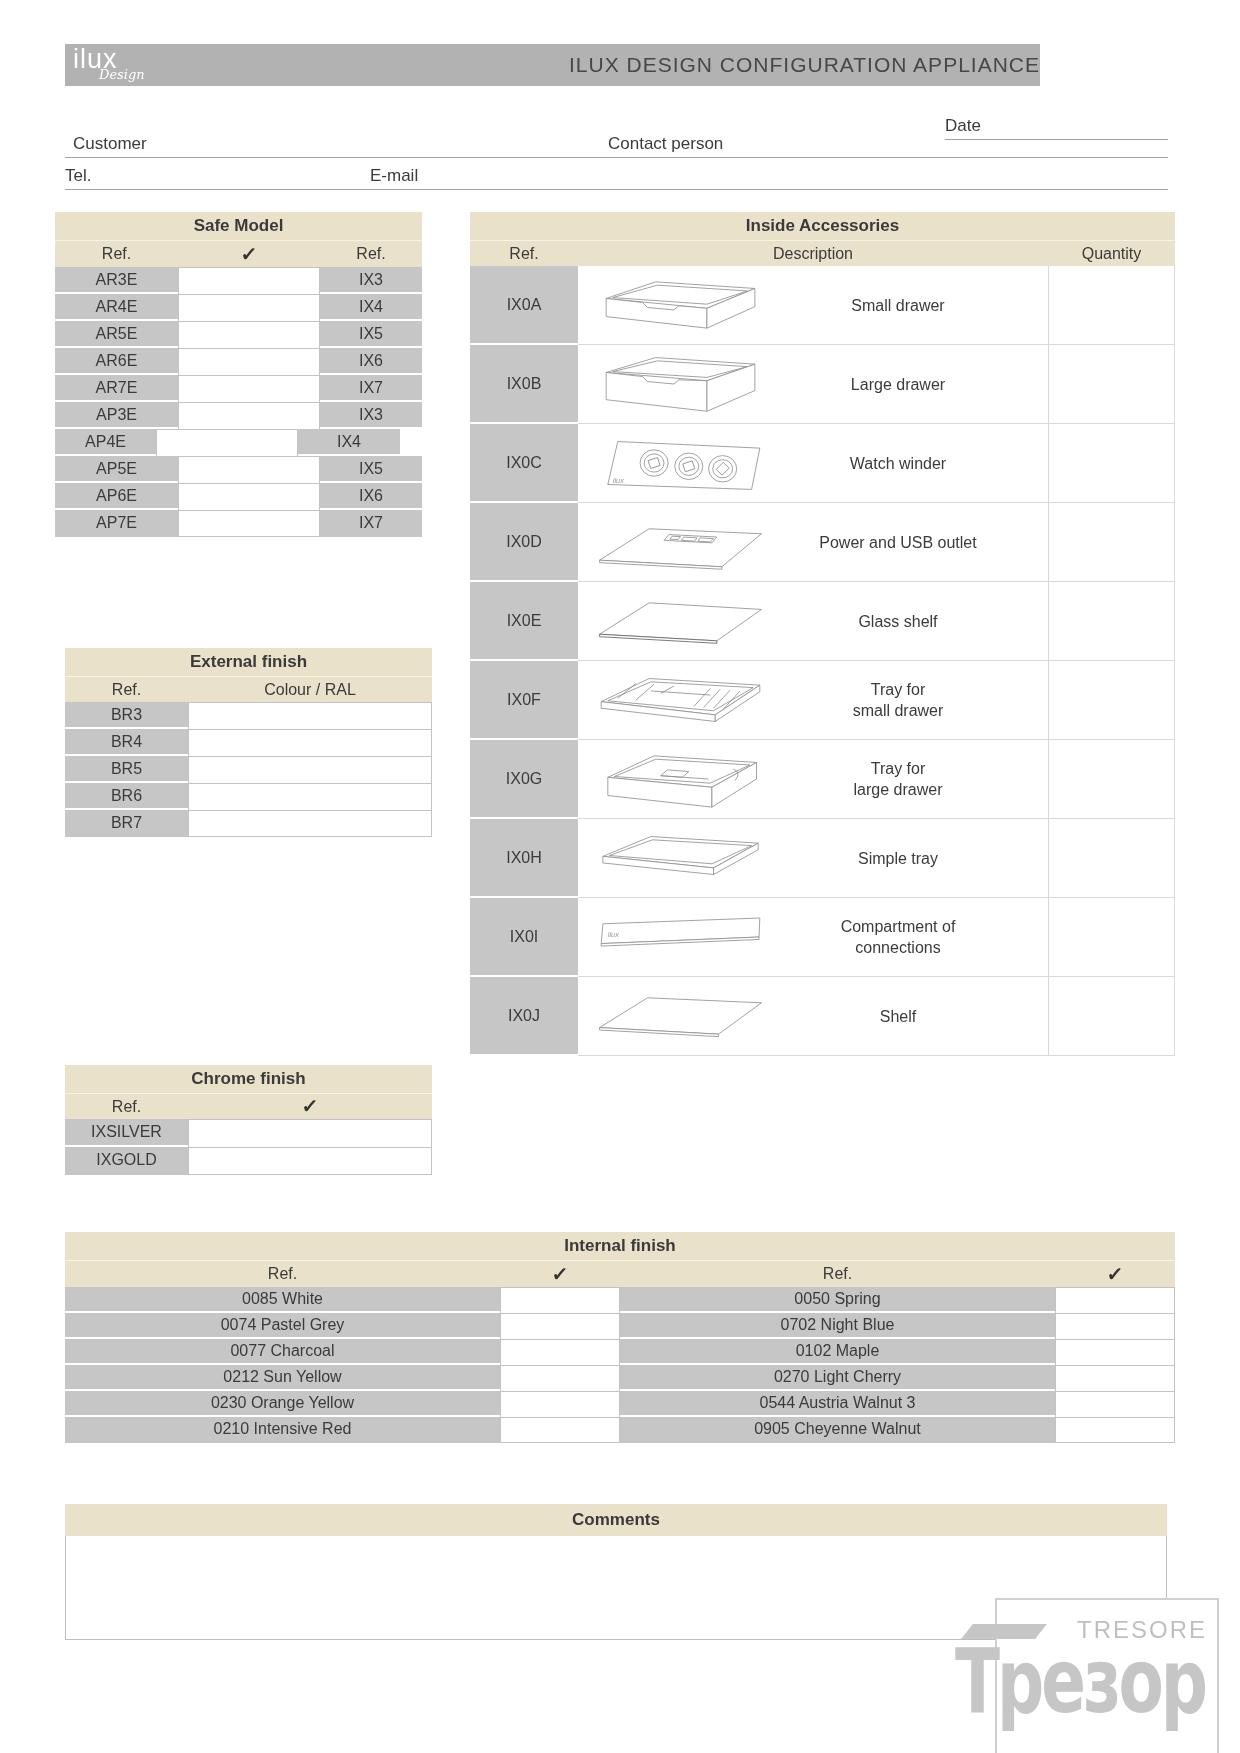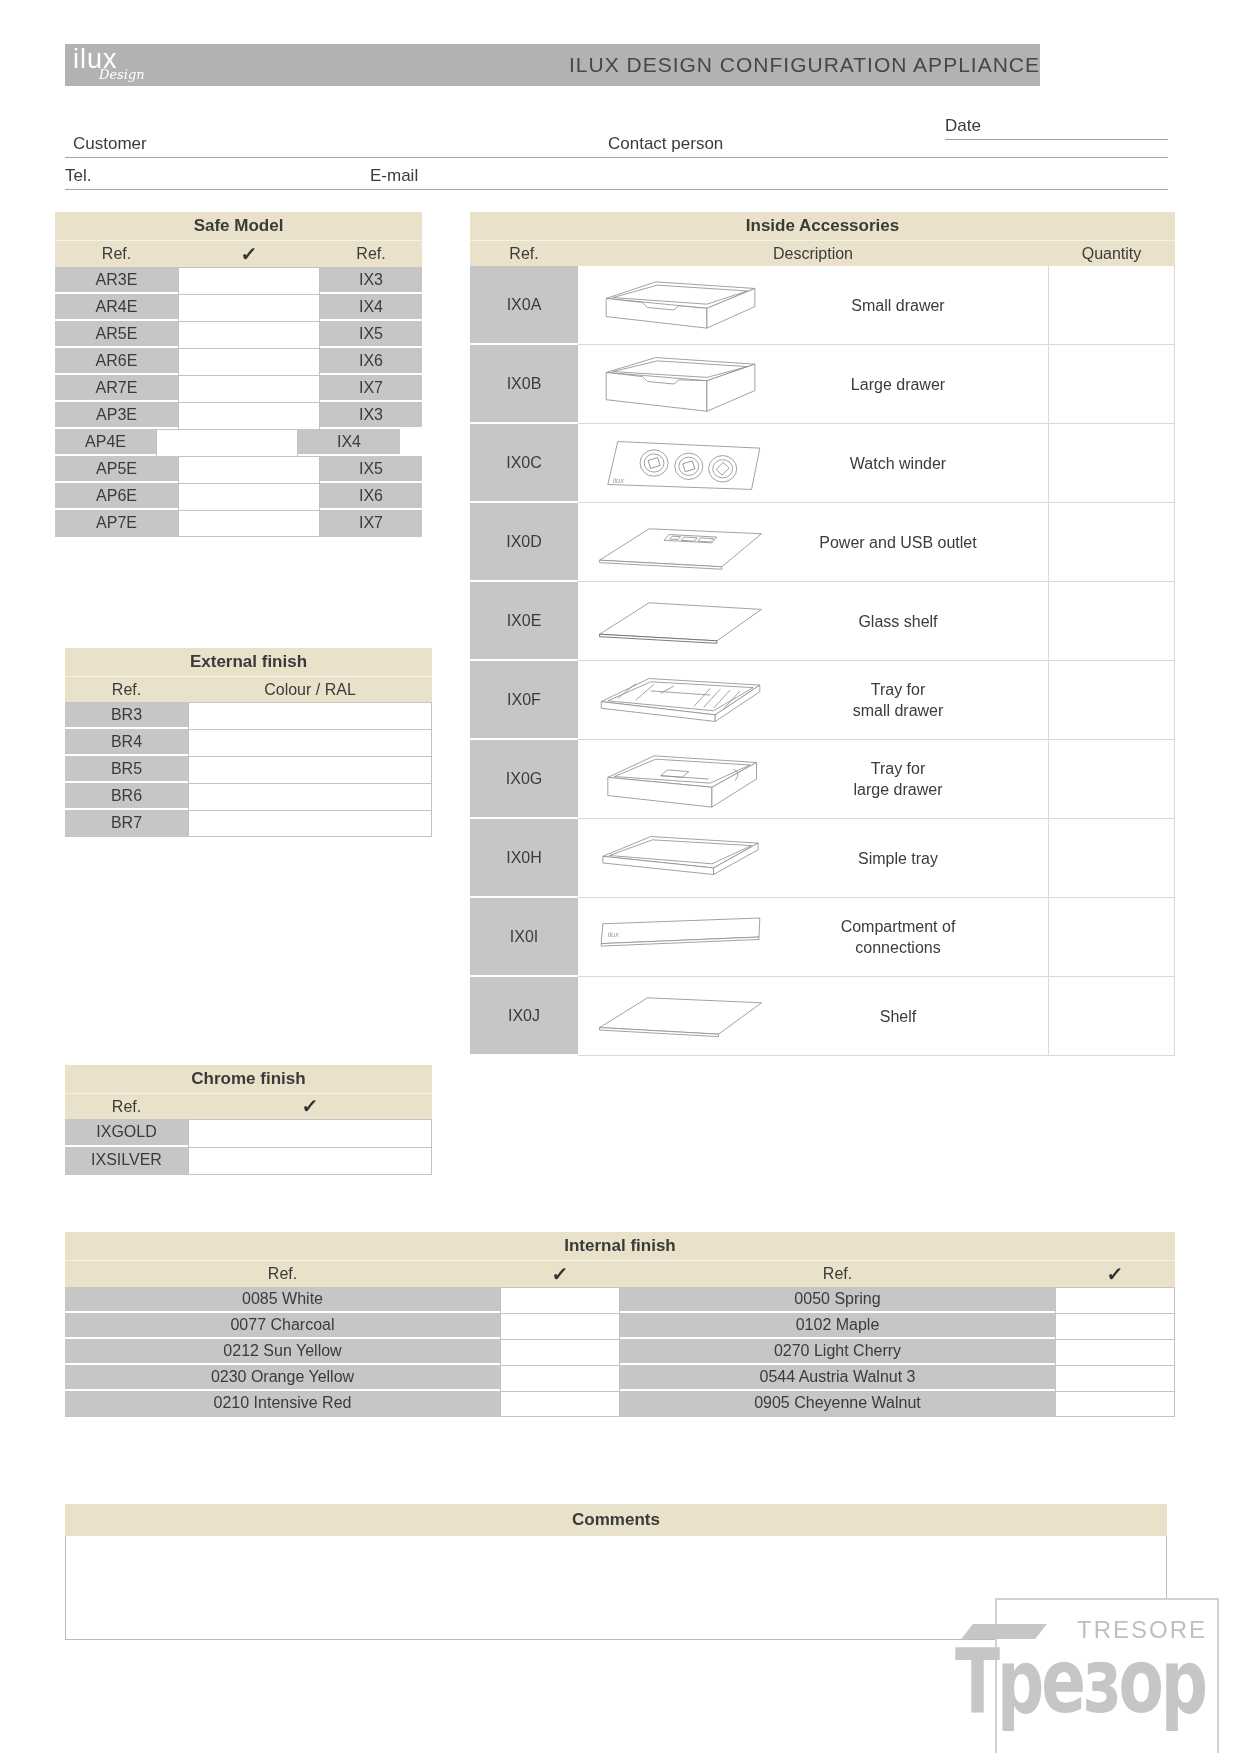--- a/index.html
+++ b/index.html
@@ -340,44 +340,50 @@
       </div>
   </div>
 
   <div class="abs" style="left:65px;top:1065px;width:367px">
     <div class="titlebar" style="height:28px;line-height:28px">Chrome finish</div>
     <div class="hdrrow flex" style="height:26px;line-height:25px">
       <div class="hc" style="width:123px">Ref.</div>
       <div class="hc check" style="width:244px">✓</div>
     </div>
     <div class="row flex" style="height:28px">
+        <div class="gcell" style="width:123px;line-height:26px">IXSILVER</div>
+        <div class="wcell" style="width:244px"></div>
+      </div>
+    <div class="row flex" style="height:28px">
         <div class="gcell" style="width:123px;line-height:26px">IXGOLD</div>
-        <div class="wcell" style="width:244px"></div>
-      </div>
-    <div class="row flex" style="height:28px">
-        <div class="gcell" style="width:123px;line-height:26px">IXSILVER</div>
         <div class="wcell" style="width:244px"></div>
       </div>
   </div>
 
   <div class="abs" style="left:65px;top:1232px;width:1110px">
     <div class="titlebar" style="height:28px;line-height:28px">Internal finish</div>
     <div class="hdrrow flex" style="height:27px;line-height:26px">
       <div class="hc" style="width:435px">Ref.</div>
       <div class="hc check" style="width:120px">✓</div>
       <div class="hc" style="width:435px">Ref.</div>
       <div class="hc check" style="width:120px">✓</div>
     </div>
     <div class="row flex" style="height:26px">
         <div class="gcell" style="width:435px;line-height:24px">0085 White</div>
         <div class="wcell" style="width:120px"></div>
         <div class="gcell" style="width:435px;line-height:24px">0050 Spring</div>
         <div class="wcell" style="width:120px"></div>
       </div>
     <div class="row flex" style="height:26px">
+        <div class="gcell" style="width:435px;line-height:24px">0074 Pastel Grey</div>
+        <div class="wcell" style="width:120px"></div>
+        <div class="gcell" style="width:435px;line-height:24px">0702 Night Blue</div>
+        <div class="wcell" style="width:120px"></div>
+      </div>
+    <div class="row flex" style="height:26px">
         <div class="gcell" style="width:435px;line-height:24px">0077 Charcoal</div>
         <div class="wcell" style="width:120px"></div>
         <div class="gcell" style="width:435px;line-height:24px">0102 Maple</div>
         <div class="wcell" style="width:120px"></div>
       </div>
     <div class="row flex" style="height:26px">
         <div class="gcell" style="width:435px;line-height:24px">0212 Sun Yellow</div>
         <div class="wcell" style="width:120px"></div>
         <div class="gcell" style="width:435px;line-height:24px">0270 Light Cherry</div>
         <div class="wcell" style="width:120px"></div>

